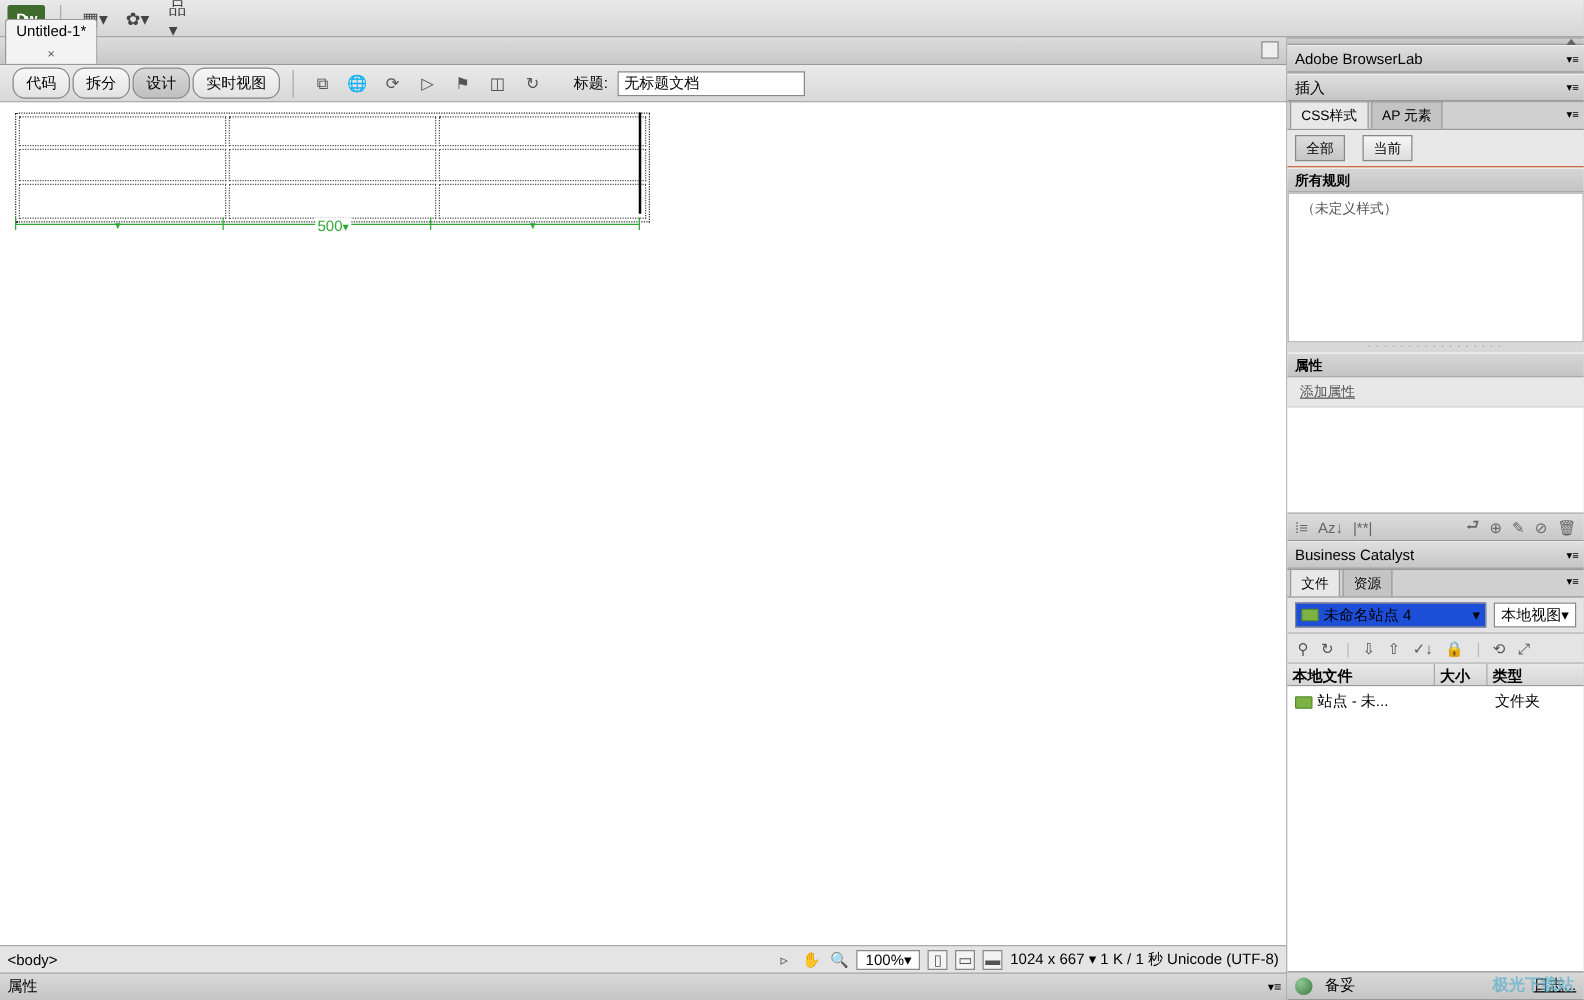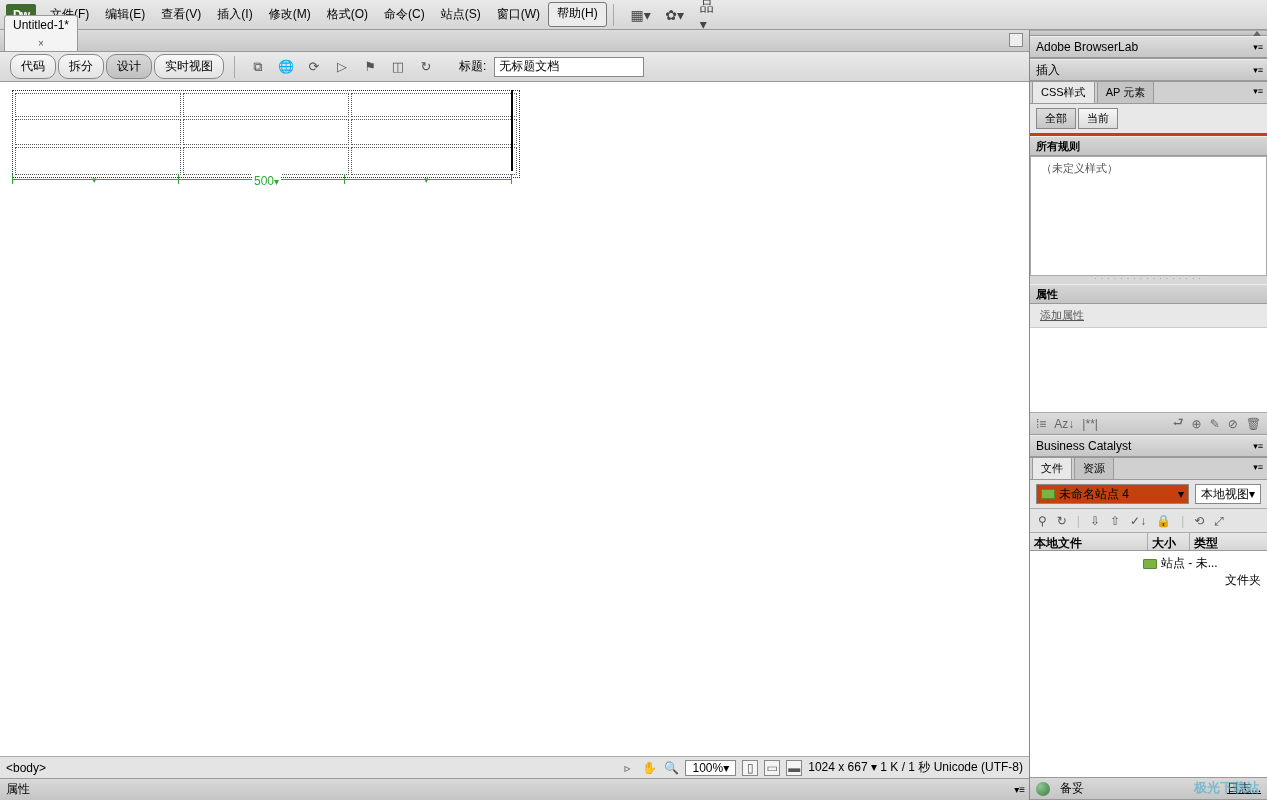--- a/index.html
+++ b/index.html
@@ -62,69 +62,57 @@
 
 
 .right { width: 237px; background: #d4d4d4; display: flex; flex-direction: column; }
 .panel { background: #d4d4d4; border-bottom: 1px solid #999; }
 .panel-header { height: 22px; background: linear-gradient(#dedede,#c6c6c6); border-top: 1px solid #eee; border-bottom: 1px solid #999; display: flex; align-items: center; padding: 0 6px; position: relative; font-size: 12px; }
 .panel-header .menu-ico { position: absolute; right: 4px; font-size: 9px; }
 .panel-tabs { height: 22px; background: #d0d0d0; display: flex; align-items: flex-end; border-bottom: 1px solid #999; position: relative; }
 .panel-tab { padding: 3px 8px; background: #c4c4c4; border: 1px solid #999; border-bottom: none; margin-left: 2px; font-size: 11px; }
 .panel-tab.active { background: #e8e8e8; }
 .panel-body { background: #e8e8e8; }
-.btn-row { padding: 4px 6px; display: flex; gap: 2px; background: #e8e8e8; border-bottom: 3px solid #c2410c; }
+.btn-row { padding: 4px 6px; display: flex; gap: 14px; background: #e8e8e8; border-bottom: 1px solid #c2410c; }
 .small-btn { padding: 2px 8px; border: 1px solid #888; background: linear-gradient(#f6f6f6,#ddd); font-size: 11px; }
 .small-btn.active { background: linear-gradient(#ddd,#c6c6c6); }
 .section-hdr { height: 20px; background: linear-gradient(#d6d6d6,#c4c4c4); border-top: 1px solid #eee; border-bottom: 1px solid #999; font-size: 11px; font-weight: bold; padding: 0 6px; display: flex; align-items: center; }
 .rules-area { height: 120px; background: #fff; border: 1px solid #aaa; margin: 0; font-size: 11px; padding: 4px 10px; color: #555; }
 .resize-dots { height: 8px; text-align: center; color: #999; font-size: 4px; letter-spacing: 2px; background: #d8d8d8; }
 .prop-area { background: #e8e8e8; }
 .add-prop { color: #555; text-decoration: underline; padding: 4px 10px; font-size: 11px; display: block; }
 .prop-empty { height: 85px; background: #fff; border-top: 1px solid #ccc; }
 .icon-row { height: 22px; background: linear-gradient(#dcdcdc,#c8c8c8); border-top: 1px solid #aaa; display: flex; align-items: center; padding: 0 6px; gap: 8px; font-size: 11px; color: #666; }
 .icon-row .spacer { flex: 1; }
 
 .files-toolbar { background: #e4e4e4; padding: 4px 6px; border-bottom: 1px solid #aaa; display: flex; gap: 6px; }
-.site-select { flex: 1; height: 20px; border: 1px solid #888; background: #c2410c; display: flex; align-items: center; padding: 0 4px; gap: 4px; }
+.site-select { flex: 1; height: 20px; border: 1px solid #888; background: #1d4ed8; display: flex; align-items: center; padding: 0 4px; gap: 4px; }
 .folder-icon { width: 14px; height: 10px; background: #7cb342; border: 1px solid #558b2f; border-radius: 1px; }
 .view-select { width: 66px; height: 20px; border: 1px solid #888; background: #fff; display: flex; align-items: center; justify-content: center; }
 .files-icons { height: 24px; background: #e4e4e4; border-bottom: 1px solid #aaa; display: flex; align-items: center; gap: 10px; padding: 0 8px; color: #555; }
 .file-list-header { height: 18px; background: linear-gradient(#e8e8e8,#d6d6d6); border-bottom: 1px solid #999; display: flex; font-size: 11px; }
 .flh-col { border-right: 1px solid #aaa; padding: 2px 4px; font-weight: bold; }
 .file-list { flex: 1; background: #fff; padding: 2px 0; font-size: 11px; }
-.file-row { display: flex; padding: 2px 6px; align-items: flex-end; flex-direction: column; }
+.file-row { display: flex; padding: 2px 6px; align-items: flex-start; }
 .file-row .fname { display: flex; align-items: center; gap: 4px; }
 
 .bottom-status { height: 22px; background: linear-gradient(#d9d9d9,#c5c5c5); border-top: 1px solid #999; display: flex; align-items: center; padding: 0 6px; gap: 10px; font-size: 11px; position: relative; }
 .globe-icon { width: 14px; height: 14px; border-radius: 50%; background: radial-gradient(circle at 30% 30%, #8fc794, #3a7a3f); }
 .watermark { position: absolute; right: 8px; bottom: 2px; font-size: 13px; color: #5ab0cc; opacity: 0.7; font-weight: bold; }
 .collapse-bar { height: 6px; background: linear-gradient(#d0d0d0,#c0c0c0); border-top: 1px solid #aaa; border-bottom: 1px solid #999; position: relative; }
 .collapse-bar::after { content: ""; position: absolute; right: 6px; top: 0; width: 0; height: 0; border-left: 4px solid transparent; border-right: 4px solid transparent; border-bottom: 5px solid #666; }
 
 </style>
 </head>
 <body>
 
 <div class="menubar">
   <div class="logo">
       <span>Dw</span>
     </div>
-  <div class="menu-items">
-    <div class="menu-item">文件(F)</div>
-    <div class="menu-item">编辑(E)</div>
-    <div class="menu-item">查看(V)</div>
-    <div class="menu-item">插入(I)</div>
-    <div class="menu-item">修改(M)</div>
-    <div class="menu-item">格式(O)</div>
-    <div class="menu-item">命令(C)</div>
-    <div class="menu-item">站点(S)</div>
-    <div class="menu-item">窗口(W)</div>
-    <div class="menu-item help-item">帮助(H)</div>
-  </div>
   <div class="menu-sep"></div>
   <div class="menu-icons">
     <div class="menu-icon">▦▾</div>
     <div class="menu-icon">✿▾</div>
     <div class="menu-icon">品▾</div>
   </div>
 </div>
 
 <div class="main">
 

